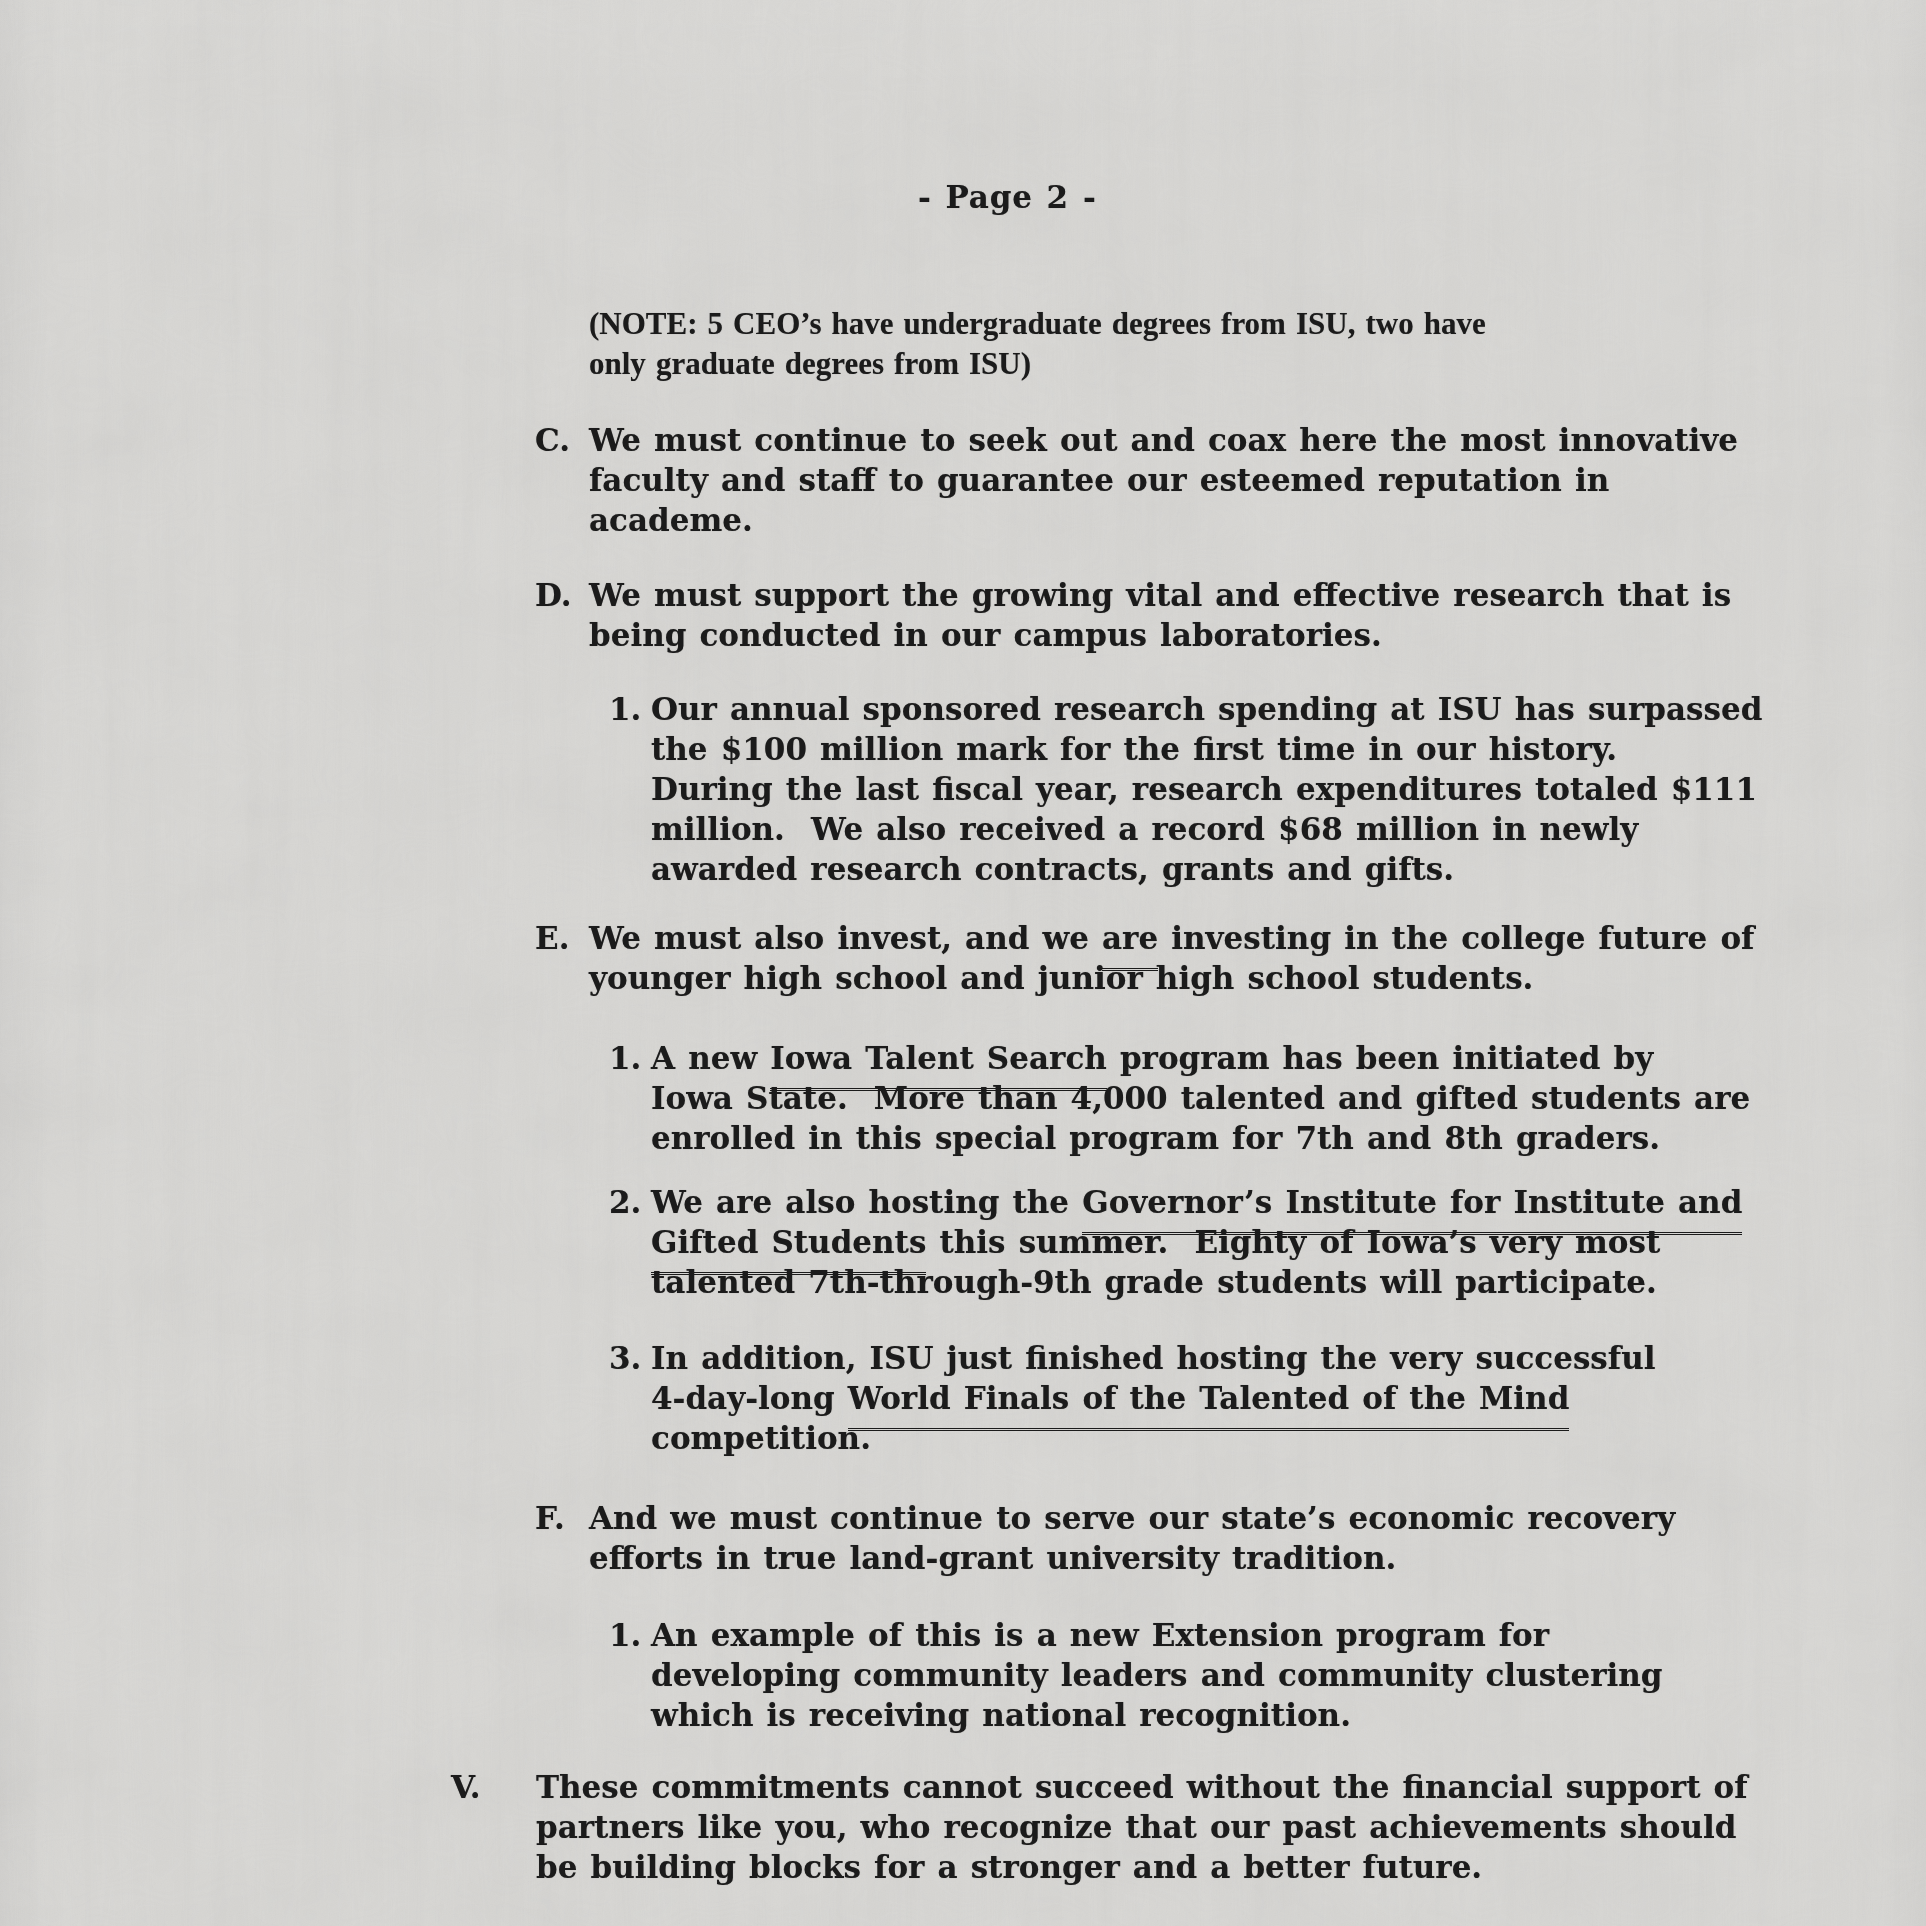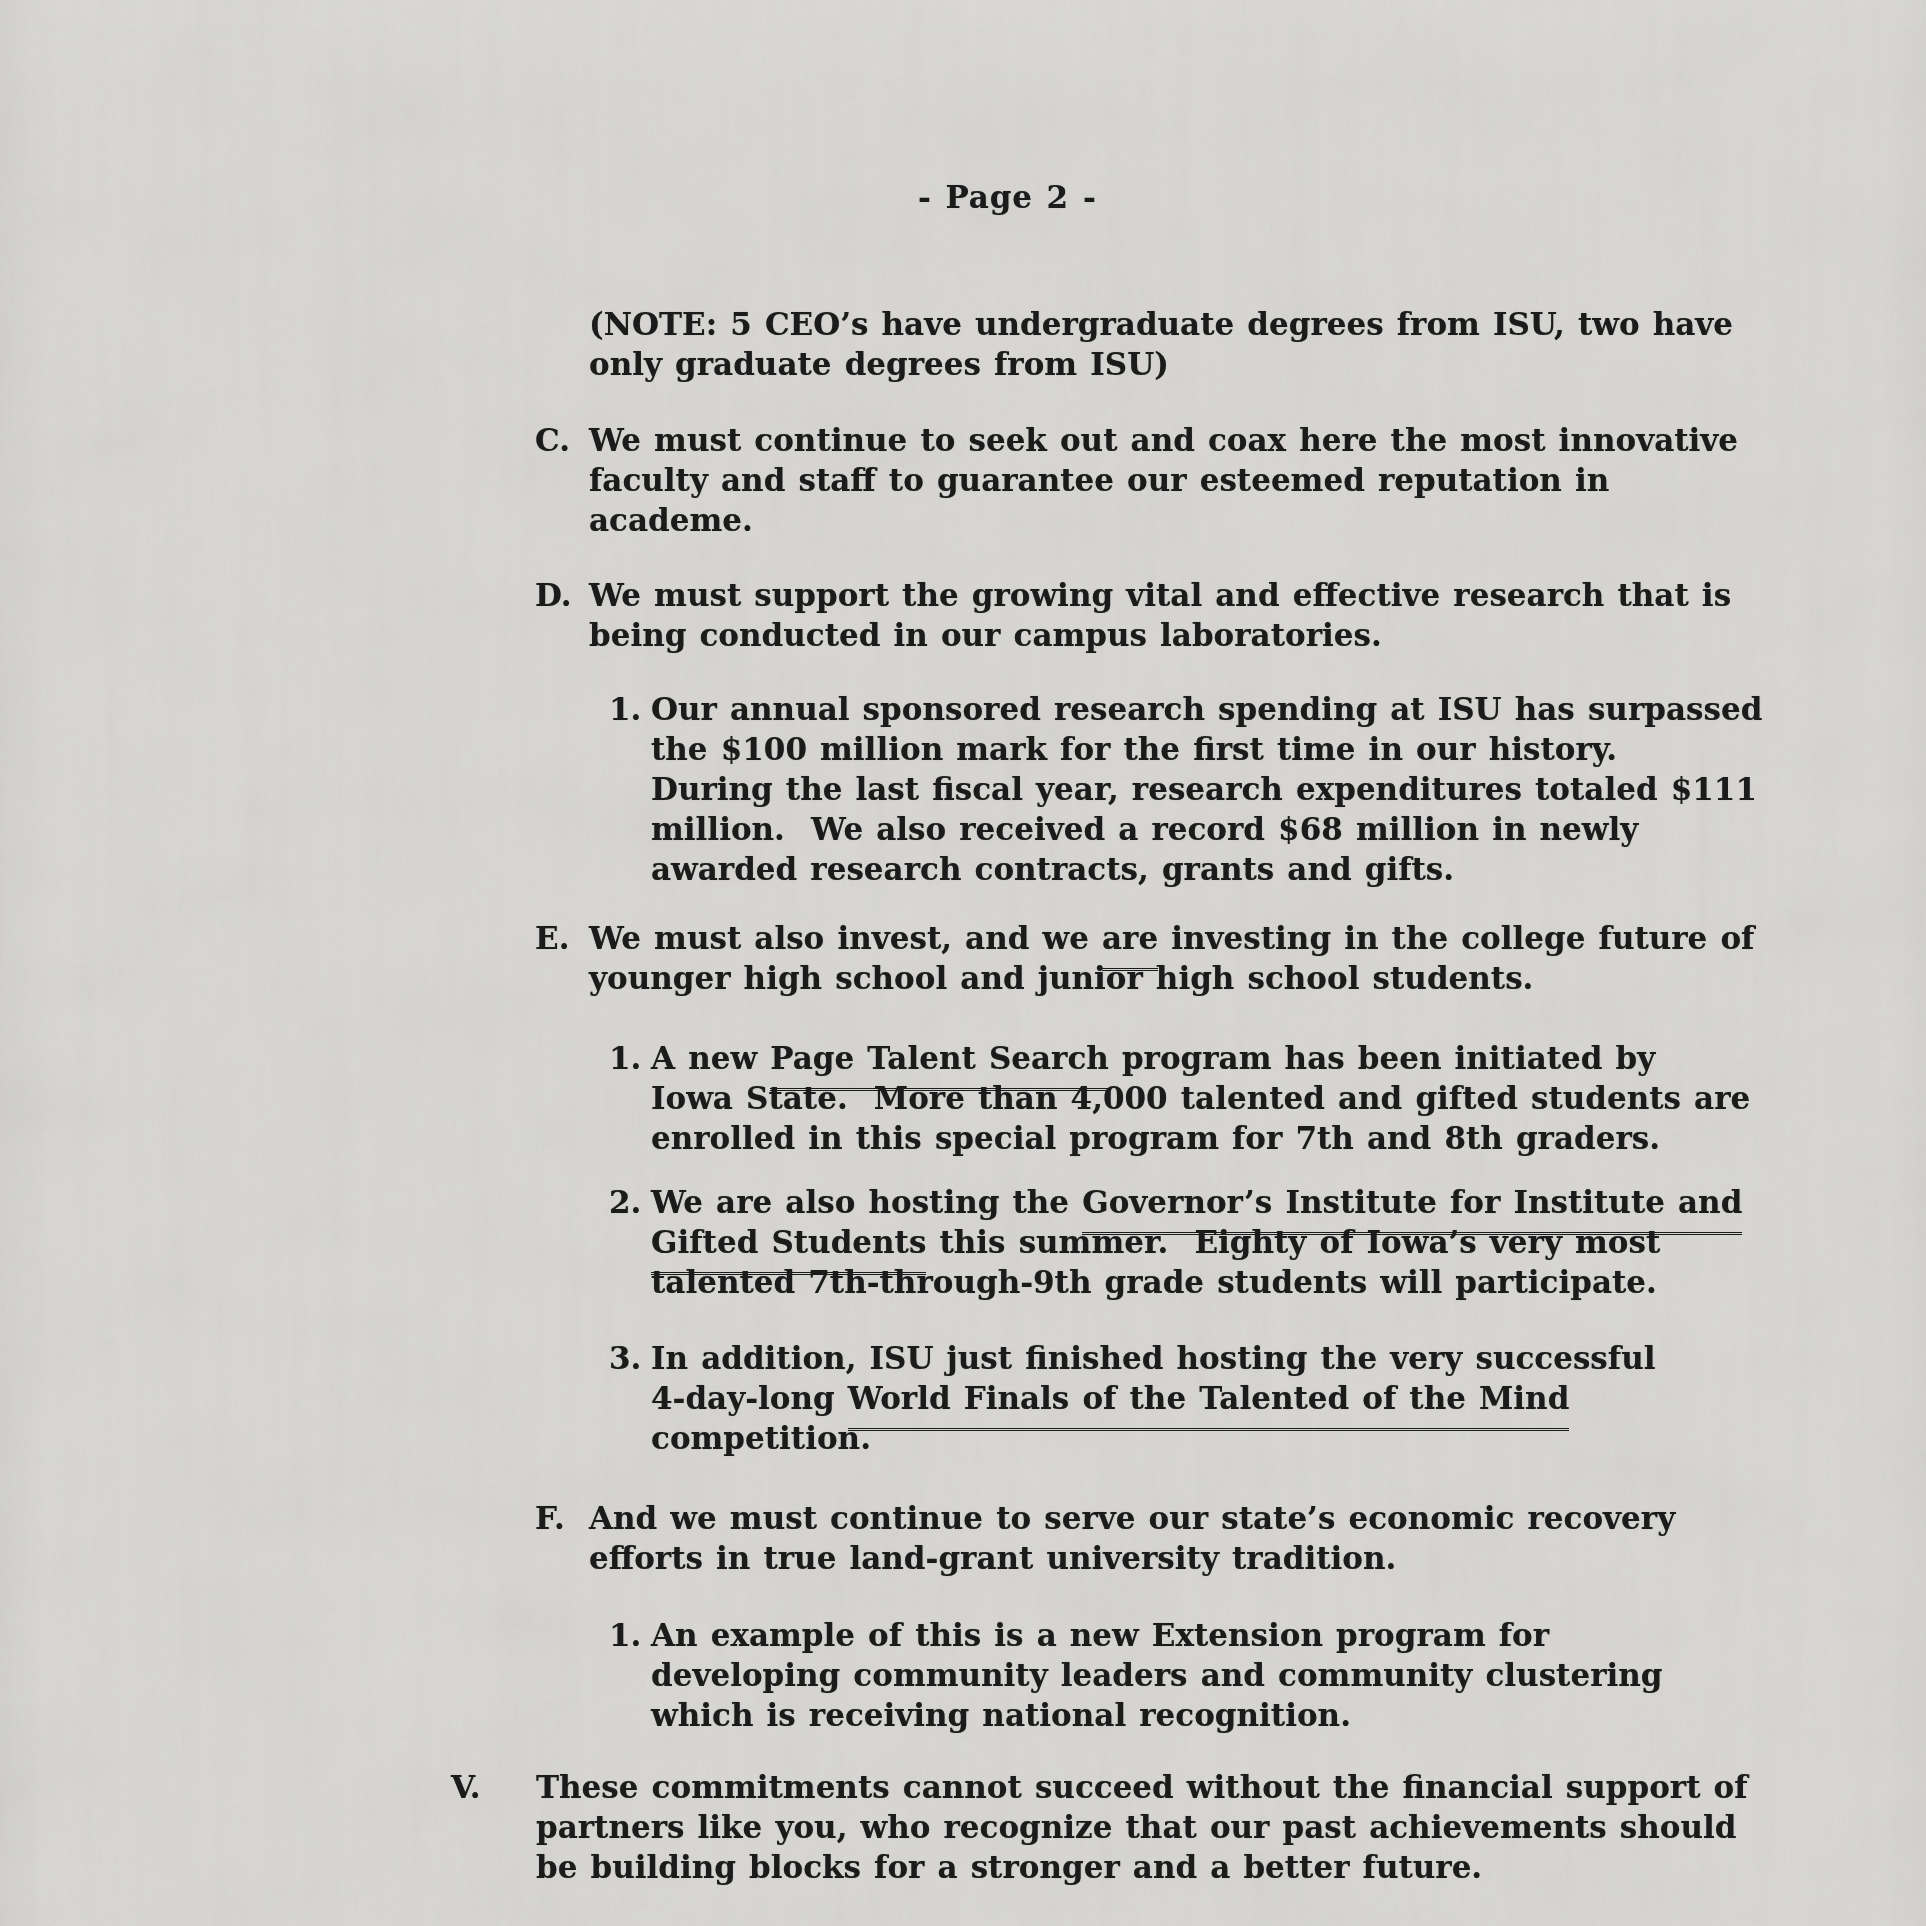--- a/index.html
+++ b/index.html
@@ -42,21 +42,21 @@
     top: 177px;
     left: 907px;
     letter-spacing: 0.8px;
     white-space: pre;
     margin-left: 11px;
   }
   .block { position: absolute; display: flex; align-items: flex-start; }
   .txt { white-space: pre-wrap; }
   .lbl { flex: 0 0 auto; white-space: pre; }
 
-  .note   { left: 589px; top: 304px;  position: absolute; }
+  .note   { left: 589px; top: 304px;  position: absolute; font-family: Liberation Serif, serif; }
 
   .letter { left: 535px; }
   .letter .lbl { width: 54px; }
 
   .number { left: 609px; }
   .number .lbl { width: 42px; }
 
   .roman  { left: 451px; }
   .roman .lbl { width: 85px; }
 
@@ -123,21 +123,21 @@
       <div class="txt">Our annual sponsored research spending at ISU has surpassed<br>the $100 million mark for the first time in our history.<br>During the last fiscal year, research expenditures totaled $111<br>million.  We also received a record $68 million in newly<br>awarded research contracts, grants and gifts.</div>
     </div>
 
     <div class="block letter" id="item-e">
       <span class="lbl">E.</span>
       <div class="txt">We must also invest, and we <span class="u">are</span> investing in the college future of<br>younger high school and junior high school students.</div>
     </div>
 
     <div class="block number" id="item-e1">
       <span class="lbl">1.</span>
-      <div class="txt">A new <span class="u">Page Talent Search</span> program has been initiated by<br>Iowa State.  More than 4,000 talented and gifted students are<br>enrolled in this special program for 7th and 8th graders.</div>
+      <div class="txt">A new <span class="u">Iowa Talent Search</span> program has been initiated by<br>Iowa State.  More than 4,000 talented and gifted students are<br>enrolled in this special program for 7th and 8th graders.</div>
     </div>
 
     <div class="block number" id="item-e2">
       <span class="lbl">2.</span>
       <div class="txt">We are also hosting the <span class="u">Governor’s Institute for Institute and</span><br><span class="u">Gifted Students</span> this summer.  Eighty of Iowa’s very most<br>talented 7th-through-9th grade students will participate.</div>
     </div>
 
     <div class="block number" id="item-e3">
       <span class="lbl">3.</span>
       <div class="txt">In addition, ISU just finished hosting the very successful<br>4-day-long <span class="u">World Finals of the Talented of the Mind</span><br>competition.</div>

